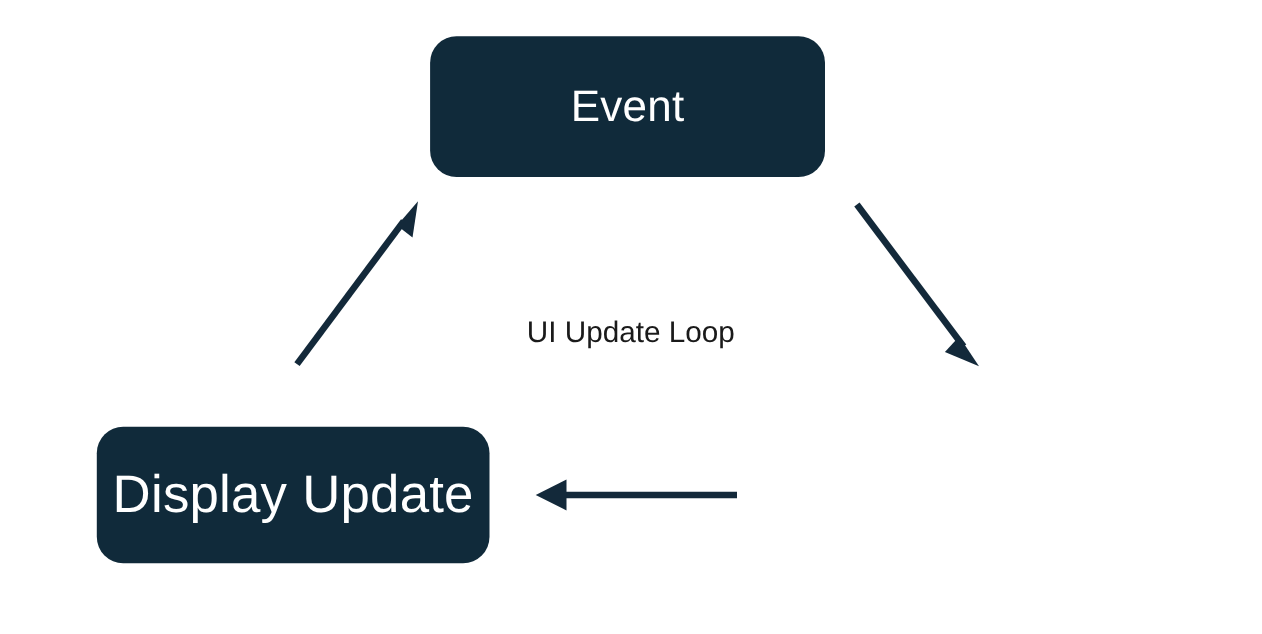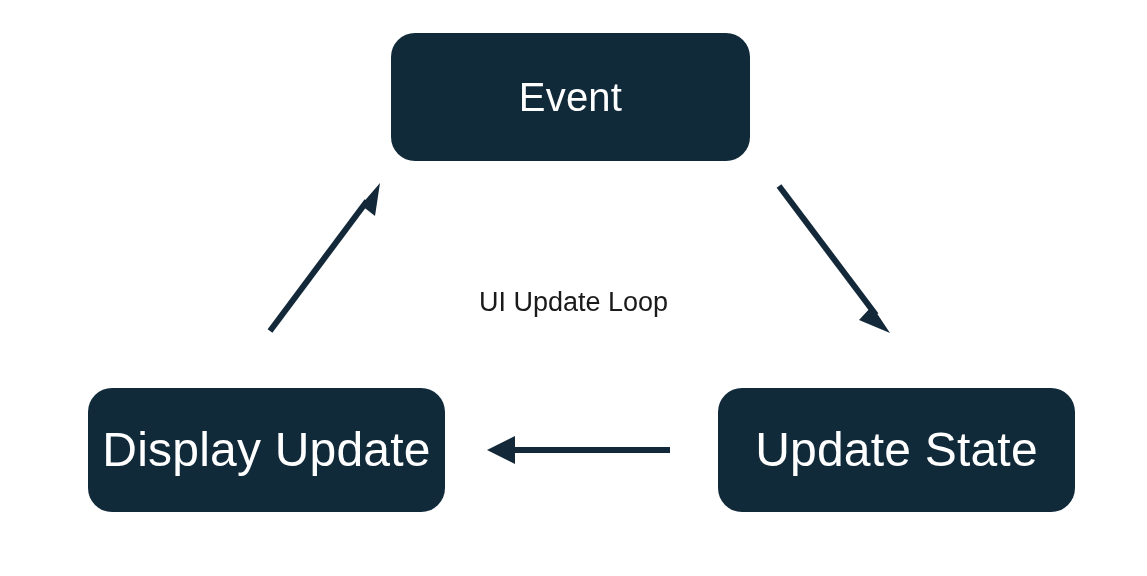--- a/index.html
+++ b/index.html
@@ -109,19 +109,16 @@
   </svg>
 
   <div class="node-box" id="node-event">
     <span class="node-label">Event</span>
   </div>
 
   <div class="node-box" id="node-display-state">
     <span class="node-label">Display Update</span>
   </div>
 
-  <div class="node-box" id="node-update-state">
-    <span class="node-label">Update State</span>
-  </div>
 
   <div id="loop-caption">UI Update Loop</div>
 
 </div>
 
 </body></html>

